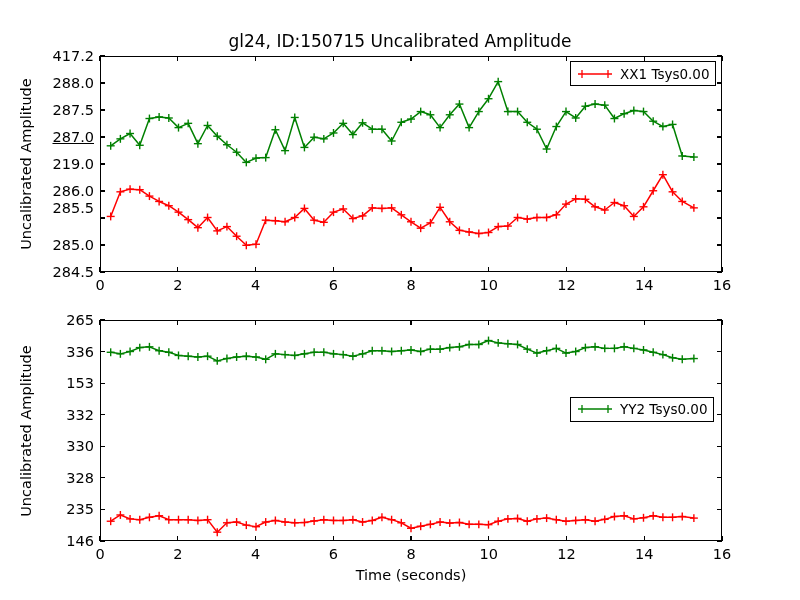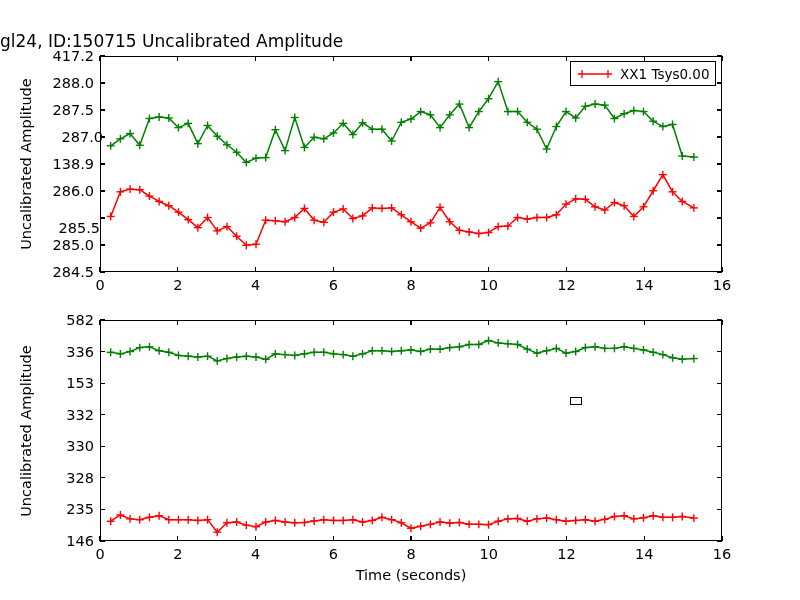--- a/index.html
+++ b/index.html
@@ -17,21 +17,21 @@
     position: relative;
     width: 800px;
     height: 600px;
     background: #ffffff;
   }
   .fig-title {
     position: absolute;
     left: 0;
     top: 31px;
     width: 800px;
-    text-align: left;
+    text-align: center;
     font-size: 17px;
     color: #000000;
     letter-spacing: 0px;
   }
   .axes {
     position: absolute;
     box-sizing: border-box;
     border: 1.2px solid #000000;
     background: #ffffff;
   }
@@ -383,30 +383,30 @@
   </div>
   <div id="ticks1">
       <div class="tick-mark-y" style="left: 100px; top: 271.4px;"></div>
       <div class="tick-mark-y" style="left: 717px; top: 271.4px;"></div>
       <div class="ytick-label" style="left: 0px; width: 94px; top: 272px;">284.5</div>
       <div class="tick-mark-y" style="left: 100px; top: 244.4px;"></div>
       <div class="tick-mark-y" style="left: 717px; top: 244.4px;"></div>
       <div class="ytick-label" style="left: 0px; width: 94px; top: 245px;">285.0</div>
       <div class="tick-mark-y" style="left: 100px; top: 217.4px;"></div>
       <div class="tick-mark-y" style="left: 717px; top: 217.4px;"></div>
-      <div class="ytick-label" style="left: 0px; width: 94px; top: 228px; padding-left: 6px;">285.5</div>
+      <div class="ytick-label" style="left: 0px; width: 94px; top: 208px;">285.5</div>
       <div class="tick-mark-y" style="left: 100px; top: 190.4px;"></div>
       <div class="tick-mark-y" style="left: 717px; top: 190.4px;"></div>
       <div class="ytick-label" style="left: 0px; width: 94px; top: 191px;">286.0</div>
       <div class="tick-mark-y" style="left: 100px; top: 163.4px;"></div>
       <div class="tick-mark-y" style="left: 717px; top: 163.4px;"></div>
-      <div class="ytick-label" style="left: 0px; width: 94px; top: 164px;">138.9</div>
+      <div class="ytick-label" style="left: 0px; width: 94px; top: 164px;">219.0</div>
       <div class="tick-mark-y" style="left: 100px; top: 136.4px;"></div>
       <div class="tick-mark-y" style="left: 717px; top: 136.4px;"></div>
-      <div class="ytick-label" style="left: 9px; width: 94px; top: 137px;">287.0</div>
+      <div class="ytick-label" style="left: 0px; width: 94px; top: 137px; text-decoration: underline;">287.0</div>
       <div class="tick-mark-y" style="left: 100px; top: 109.4px;"></div>
       <div class="tick-mark-y" style="left: 717px; top: 109.4px;"></div>
       <div class="ytick-label" style="left: 0px; width: 94px; top: 110px;">287.5</div>
       <div class="tick-mark-y" style="left: 100px; top: 82.4px;"></div>
       <div class="tick-mark-y" style="left: 717px; top: 82.4px;"></div>
       <div class="ytick-label" style="left: 0px; width: 94px; top: 83px;">288.0</div>
       <div class="tick-mark-y" style="left: 100px; top: 55.4px;"></div>
       <div class="tick-mark-y" style="left: 717px; top: 55.4px;"></div>
       <div class="ytick-label" style="left: 0px; width: 94px; top: 56px;">417.2</div>
       <div class="tick-mark-x" style="left: 99.4px; top: 267px;"></div>
@@ -727,21 +727,21 @@
       <div class="tick-mark-y" style="left: 717px; top: 414.114px;"></div>
       <div class="ytick-label" style="left: 0px; width: 94px; top: 414.714px;">332</div>
       <div class="tick-mark-y" style="left: 100px; top: 382.543px;"></div>
       <div class="tick-mark-y" style="left: 717px; top: 382.543px;"></div>
       <div class="ytick-label" style="left: 0px; width: 94px; top: 383.143px;">153</div>
       <div class="tick-mark-y" style="left: 100px; top: 350.971px;"></div>
       <div class="tick-mark-y" style="left: 717px; top: 350.971px;"></div>
       <div class="ytick-label" style="left: 0px; width: 94px; top: 351.571px;">336</div>
       <div class="tick-mark-y" style="left: 100px; top: 319.4px;"></div>
       <div class="tick-mark-y" style="left: 717px; top: 319.4px;"></div>
-      <div class="ytick-label" style="left: 0px; width: 94px; top: 320px;">582</div>
+      <div class="ytick-label" style="left: 0px; width: 94px; top: 320px;">265</div>
       <div class="tick-mark-x" style="left: 99.4px; top: 536px;"></div>
       <div class="tick-mark-x" style="left: 99.4px; top: 320px;"></div>
       <div class="xtick-label" style="left: 100px; top: 546px;">0</div>
       <div class="tick-mark-x" style="left: 177.15px; top: 536px;"></div>
       <div class="tick-mark-x" style="left: 177.15px; top: 320px;"></div>
       <div class="xtick-label" style="left: 177.75px; top: 546px;">2</div>
       <div class="tick-mark-x" style="left: 254.9px; top: 536px;"></div>
       <div class="tick-mark-x" style="left: 254.9px; top: 320px;"></div>
       <div class="xtick-label" style="left: 255.5px; top: 546px;">4</div>
       <div class="tick-mark-x" style="left: 332.65px; top: 536px;"></div>
@@ -760,15 +760,25 @@
       <div class="tick-mark-x" style="left: 643.65px; top: 320px;"></div>
       <div class="xtick-label" style="left: 644.25px; top: 546px;">14</div>
       <div class="tick-mark-x" style="left: 721.4px; top: 536px;"></div>
       <div class="tick-mark-x" style="left: 721.4px; top: 320px;"></div>
       <div class="xtick-label" style="left: 722px; top: 546px;">16</div>
     </div>
   <div class="ylabel" id="ylabel2" style="left: 26px; top: 430.5px; transform: translate(-50%, -50%) rotate(-90deg) translateX(0px);">Uncalibrated Amplitude</div>
   <div class="xlabel" id="xlabel2" style="left: 411px; top: 567px;">Time (seconds)</div>
 
   <div class="legend" id="legend2" style="left: 570px; top: 396.5px;">
+    <div class="legend-row">
+      <svg class="legend-sample" viewBox="0 0 38 14">
+        <line x1="2" y1="7" x2="36" y2="7" stroke="#008000" stroke-width="1.3"></line>
+        <g stroke="#008000" stroke-width="1.3">
+          <line x1="6" y1="3" x2="6" y2="11"></line>
+          <line x1="32" y1="3" x2="32" y2="11"></line>
+        </g>
+      </svg>
+      <span class="legend-text">YY2 Tsys0.00</span>
+    </div>
   </div>
 
 </div>
 
 </body></html>

